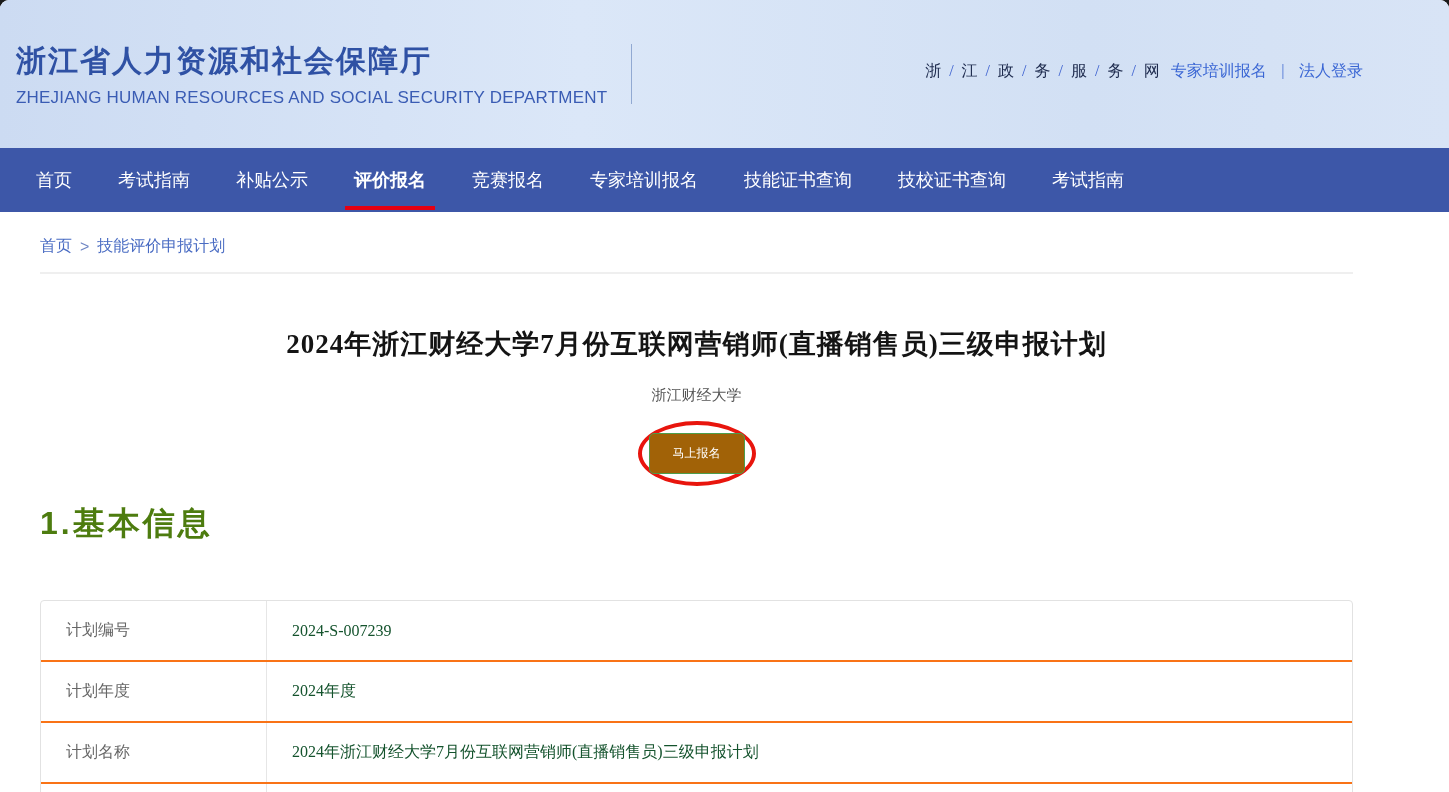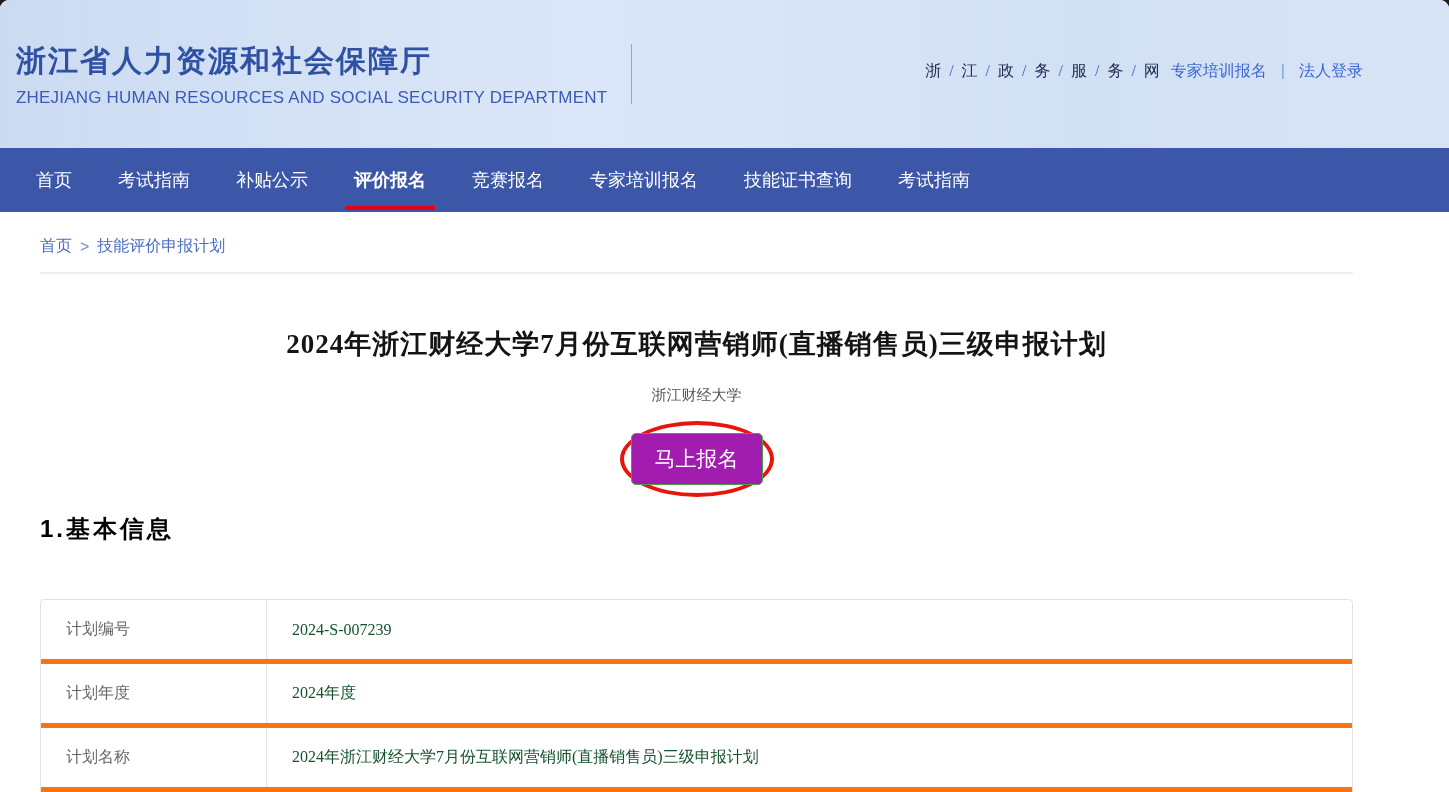--- a/index.html
+++ b/index.html
@@ -60,32 +60,32 @@
   }
   .article-org{margin-top:24px;text-align:center;font-size:15px;color:#555555;}
 
   .signup-area{margin-top:16px;text-align:center;}
   .signup-wrapper{position:relative;display:inline-block;padding:12px 11px;}
   .signup-ellipse{
     position:absolute;inset:0;border:4px solid #e8150d;border-radius:50%;
     pointer-events:none;
   }
   .signup-button{
-    position:relative;display:inline-block;background:#a21caf;color:#ffffff;
-    font-size:21px;padding:11px 23px;border:1px solid #4c9e4c;border-radius:5px;cursor:pointer;
+    position:relative;display:inline-block;background:#a16207;color:#ffffff;
+    font-size:12px;padding:11px 23px;border:1px solid #4c9e4c;border-radius:5px;cursor:pointer;
   }
 
   .section-heading{
-    margin-top:16px;font-size:24px;font-weight:bold;color:#000000;letter-spacing:3px;
+    margin-top:16px;font-size:32px;font-weight:bold;color:#4d7c0f;letter-spacing:3px;
   }
 
   .info-table{
     margin-top:54px;border:1px solid #e2e2e2;border-radius:4px 4px 0 0;
   }
-  .info-row{display:flex;height:59px;border-top:5px solid #f97316;}
+  .info-row{display:flex;height:59px;border-top:2px solid #f97316;}
   .info-row:first-child{border-top:none;}
   .info-label{
     width:200px;flex:0 0 200px;border-right:1px solid #e6e6e6;
     display:flex;align-items:center;padding-left:25px;
     color:#666666;font-size:16px;
   }
   .info-value{
     flex:1;display:flex;align-items:center;padding-left:25px;
     color:#14532d;font-size:16px;font-family:"Liberation Serif",serif;
   }
@@ -131,20 +131,23 @@
     <div class="nav-item">
         <span>竞赛报名</span>
       </div>
     <div class="nav-item">
         <span>专家培训报名</span>
       </div>
     <div class="nav-item">
         <span>技能证书查询</span>
       </div>
     <div class="nav-item">
+        <span>技校证书查询</span>
+      </div>
+    <div class="nav-item">
         <span>考试指南</span>
       </div>
   </nav>
 
   <div class="container">
 
     <div class="breadcrumb">
       <span class="crumb-link">首页</span>
       <span class="crumb-sep">&gt;</span>
       <span>技能评价申报计划</span>

